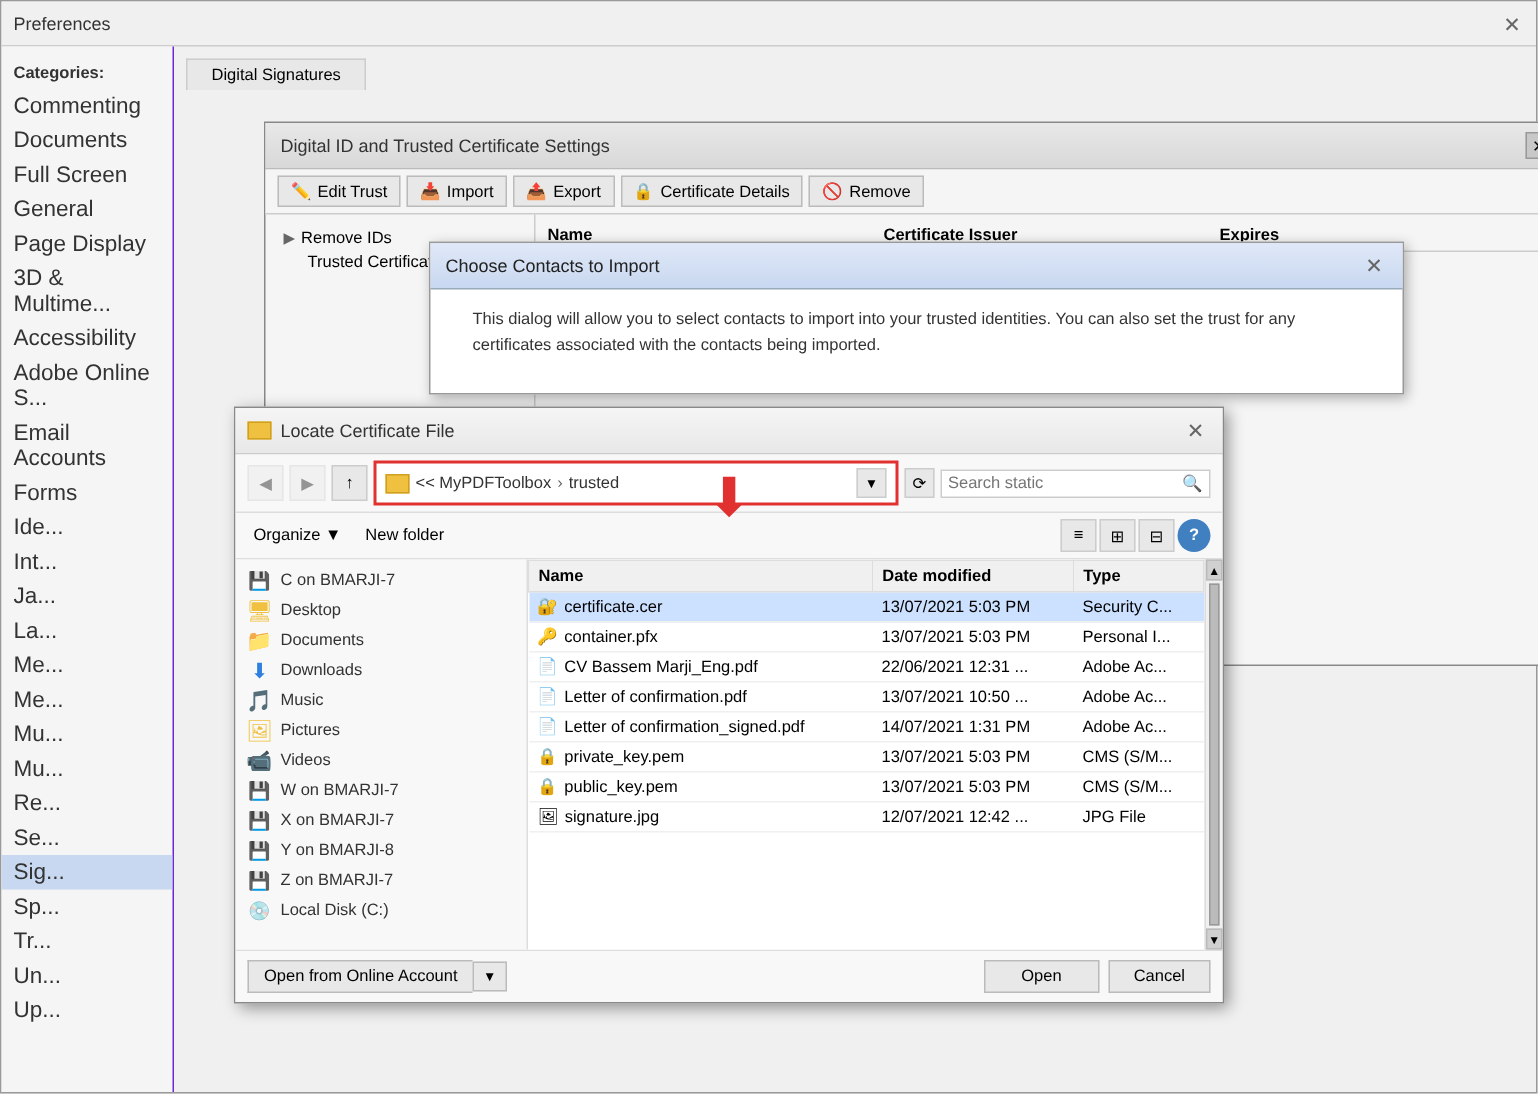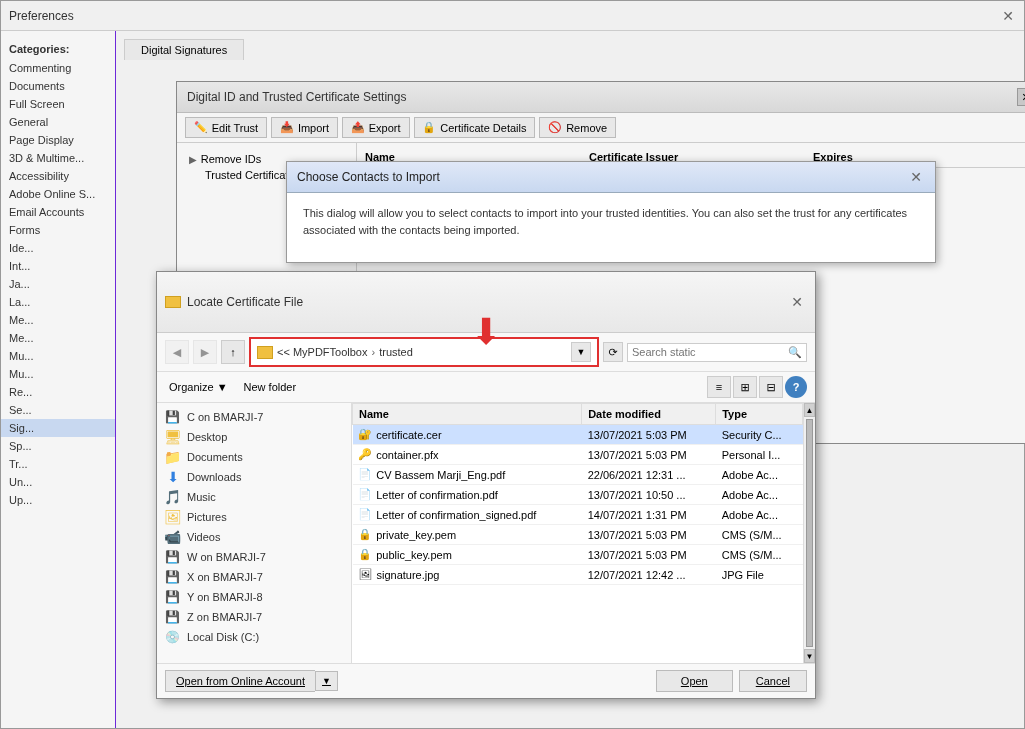--- a/index.html
+++ b/index.html
@@ -43,21 +43,21 @@
       overflow-y: auto;
     }
     .sidebar-label {
       font-size: 11px;
       font-weight: bold;
       padding: 4px 8px;
       color: #333;
     }
     .sidebar-item {
       padding: 3px 8px;
-      font-size: 11px;
+      font-size: 15px;
       cursor: pointer;
       color: #333;
     }
     .sidebar-item.active { background: #c8d8f0; }
 
     
     .main-content {
       flex: 1;
       padding: 8px;
       position: relative;
@@ -171,21 +171,21 @@
       border-bottom: 1px solid #9ab;
     }
     .contacts-title-text { font-size: 12px; color: #222; }
     .contacts-close-btn {
       width: 18px; height: 18px;
       cursor: pointer;
       display: flex; align-items: center; justify-content: center;
       font-size: 14px; color: #666;
     }
     .contacts-body {
-      padding: 12px 16px;
+      padding: 12px 28px;
     }
     .contacts-description {
       font-size: 11px;
       color: #333;
       margin-bottom: 12px;
       line-height: 1.5;
     }
     .contacts-tab {
       border-bottom: 1px solid #ccc;
       padding-bottom: 4px;
@@ -199,21 +199,21 @@
       position: absolute;
       top: 240px; left: 40px;
       width: 660px;
       background: white;
       border: 1px solid #888;
       box-shadow: 3px 3px 10px rgba(0,0,0,0.4);
       z-index: 20;
     }
     .locate-title-bar {
       background: linear-gradient(to bottom, #f5f5f5, #e8e8e8);
-      padding: 20px 8px;
+      padding: 5px 8px;
       display: flex;
       align-items: center;
       justify-content: space-between;
       border-bottom: 1px solid #ccc;
     }
     .locate-title-content {
       display: flex;
       align-items: center;
       gap: 6px;
     }
@@ -449,21 +449,20 @@
     .filename-input {
       flex: 1;
       padding: 3px 6px;
       font-size: 11px;
       border: 1px solid #7090c0;
       background: white;
     }
     .buttons-row {
       display: flex;
       gap: 6px;
-      text-decoration: underline;
     }
     .open-from-btn {
       display: flex;
       align-items: center;
       gap: 0;
     }
     .open-from-main {
       padding: 4px 10px;
       font-size: 11px;
       background: #e8e8e8;

